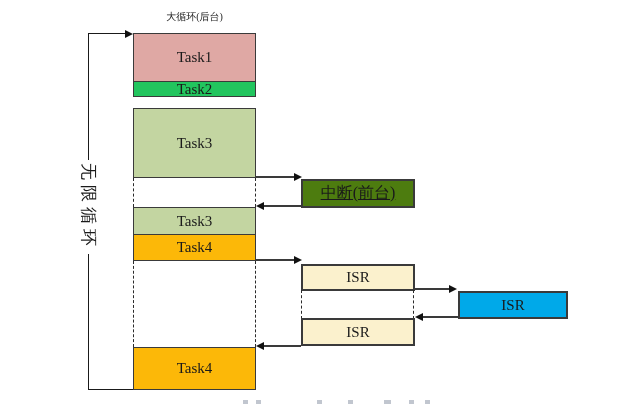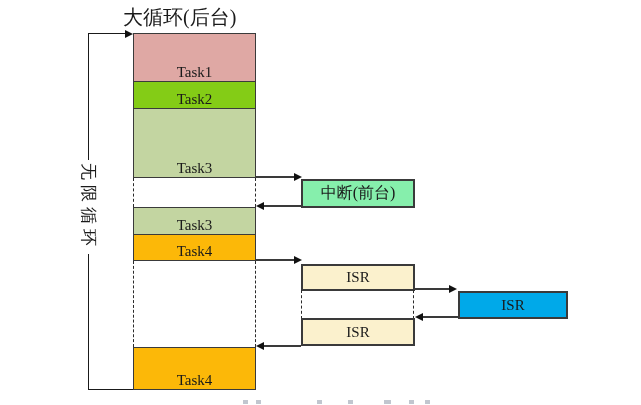--- a/index.html
+++ b/index.html
@@ -2,24 +2,24 @@
 <html><head>
 <meta charset="utf-8">
 <style>
   html,body{margin:0;padding:0;background:#ffffff;}
   .canvas{
     position:relative;width:641px;height:405px;background:#ffffff;overflow:hidden;
     font-family:"Liberation Serif","DejaVu Serif",serif;color:#1a1a1a;
   }
   .abs{position:absolute;box-sizing:border-box;}
   
-  .title{font-size:20px;white-space:nowrap;line-height:20px;}
+  .title{font-size:10px;text-align:center;white-space:nowrap;line-height:20px;}
   .boxlabel{display:flex;align-items:center;justify-content:center;font-size:15px;white-space:nowrap;}
   
-  .task{left:133px;width:123px;border:1px solid #3a3a3a;align-items:flex-end;}
+  .task{left:133px;width:123px;border:1px solid #3a3a3a;}
   .gap-dashed{left:133px;width:123px;border-left:1px dashed #2a2a2a;border-right:1px dashed #2a2a2a;}
   
   .fgbox{border:2px solid #3a3a3a;}
   
   .hline{height:1px;background:#1a1a1a;}
   .vline{width:1px;background:#1a1a1a;}
   .conn{height:2px;background:#3a3a3a;}
   .ah-r{width:0;height:0;border-top:4px solid transparent;border-bottom:4px solid transparent;border-left:8px solid #111;}
   .ah-l{width:0;height:0;border-top:4px solid transparent;border-bottom:4px solid transparent;border-right:8px solid #111;}
   
@@ -40,39 +40,39 @@
   <div class="abs hline" style="left:88px;top:33px;width:38px;"></div>
   <div class="abs ah-r" style="left:125px;top:30px;"></div>
   <div class="abs hline" style="left:88px;top:389px;width:46px;"></div>
   <div class="abs looplabel">无限循环</div>
 
   <div class="abs title" style="left:123px;top:7px;width:143px;">大循环(后台)</div>
 
   <div class="abs task boxlabel" style="top: 33px; height: 49px; background-color: rgb(223, 168, 164);">
     <span>Task1</span>
   </div>
-  <div class="abs task boxlabel" style="top: 81px; height: 28px; background-color: #84cc16;">
+  <div class="abs task boxlabel" style="top: 81px; height: 16px; background-color: #22c55e;">
     <span>Task2</span>
   </div>
   <div class="abs task boxlabel" style="top: 108px; height: 70px; background-color: rgb(195, 213, 161);">
     <span>Task3</span>
   </div>
   <div class="abs gap-dashed" style="top:178px;height:29px;"></div>
   <div class="abs task boxlabel" style="top: 207px; height: 28px; background-color: rgb(195, 213, 161);">
     <span>Task3</span>
   </div>
   <div class="abs task boxlabel" style="top: 234px; height: 27px; background-color: rgb(252, 184, 8);">
     <span>Task4</span>
   </div>
   <div class="abs gap-dashed" style="top:261px;height:86px;"></div>
   <div class="abs task boxlabel" style="top: 347px; height: 43px; background-color: rgb(252, 184, 8);">
     <span>Task4</span>
   </div>
 
-  <div class="abs fgbox boxlabel" style="left: 301px; top: 179px; width: 114px; height: 29px; font-size: 16px; background-color: #86efac;">
+  <div class="abs fgbox boxlabel" style="left: 301px; top: 179px; width: 114px; height: 29px; font-size: 16px; background-color: #4d7c0f; text-decoration: underline;">
     <span>中断(前台)</span>
   </div>
 
   <div class="abs fgbox boxlabel" style="left: 301px; top: 264px; width: 114px; height: 27px; background-color: rgb(251, 241, 205);">
     <span>ISR</span>
   </div>
   <div class="abs" style="left:301px;top:290px;width:113px;height:29px;border-left:1px dashed #2a2a2a;border-right:1px dashed #2a2a2a;"></div>
   <div class="abs fgbox boxlabel" style="left: 301px; top: 318px; width: 114px; height: 28px; background-color: rgb(251, 241, 205);">
     <span>ISR</span>
   </div>

